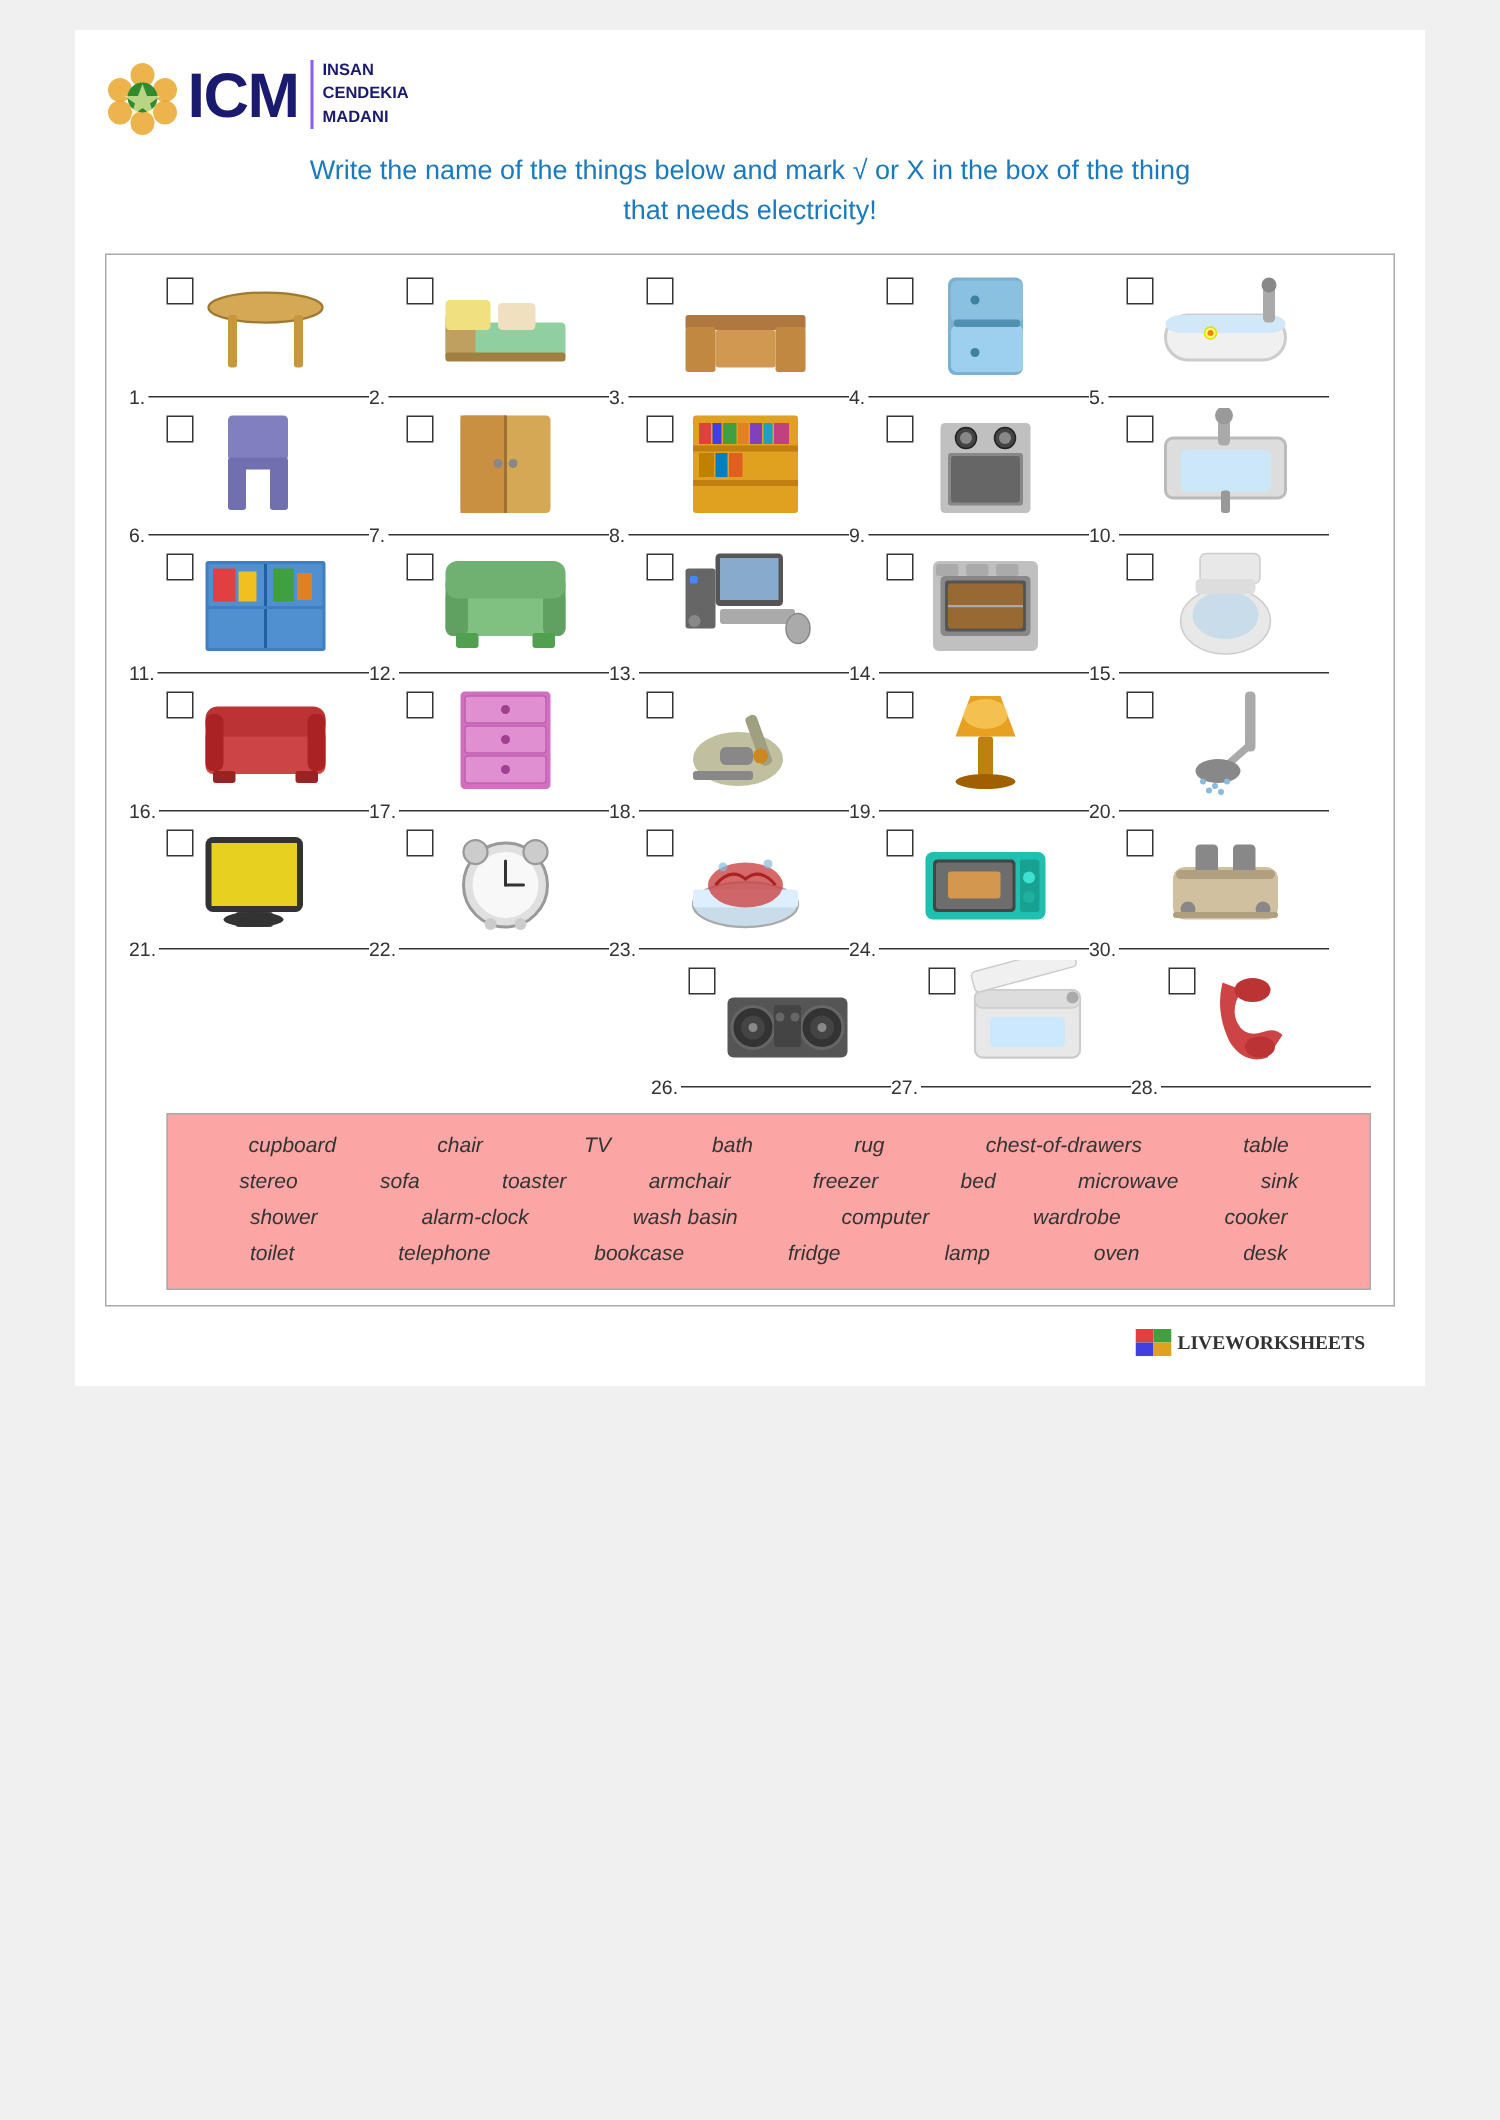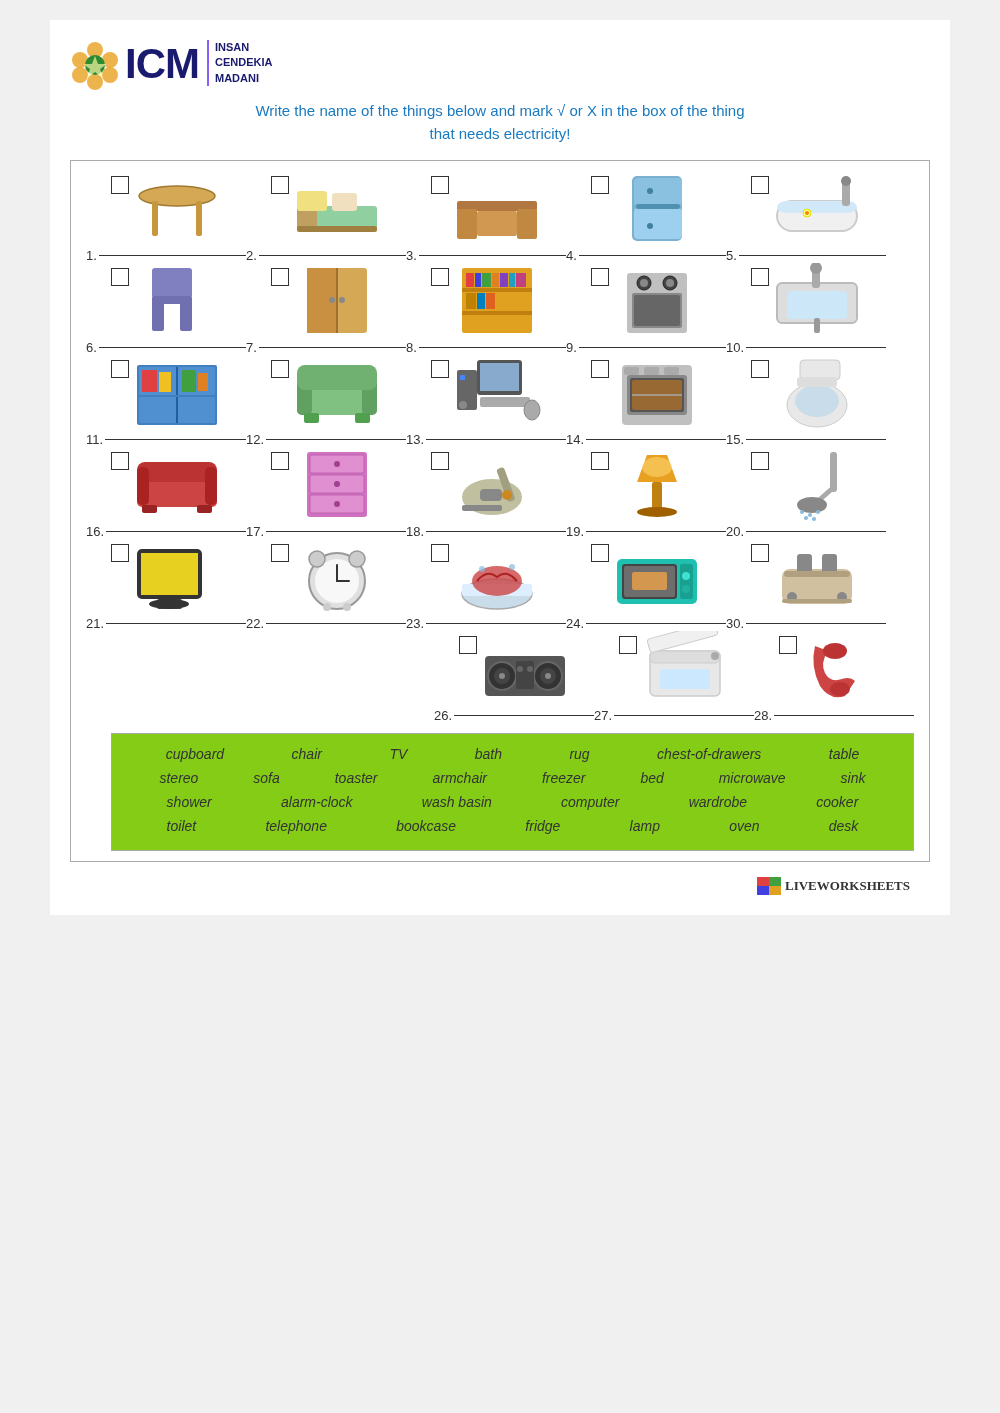--- a/index.html
+++ b/index.html
@@ -46,21 +46,21 @@
       font-size: 11px;
       font-weight: bold;
       color: #1a1a6e;
       border-left: 2px solid #8b5cf6;
       padding-left: 6px;
       line-height: 1.4;
     }
     .instructions {
       text-align: center;
       color: #1a7abf;
-      font-size: 15px;
+      font-size: 18px;
       margin-bottom: 15px;
       line-height: 1.5;
     }
     .worksheet-box {
       border: 1.5px solid #aaa;
       padding: 10px 15px;
       background: white;
     }
     .items-grid {
       display: flex;
@@ -106,21 +106,21 @@
       margin-right: 2px;
       white-space: nowrap;
     }
     .item-line {
       flex: 1;
       border-bottom: 1px solid #333;
       min-width: 50px;
     }
     .word-bank {
       border: 1.5px solid #aaa;
-      background: #84cc16;
+      background: #fca5a5;
       padding: 10px 20px;
       margin-top: 10px;
       margin-left: 25px;
     }
     .word-bank-row {
       display: flex;
       justify-content: space-around;
       flex-wrap: wrap;
       margin-bottom: 4px;
     }

